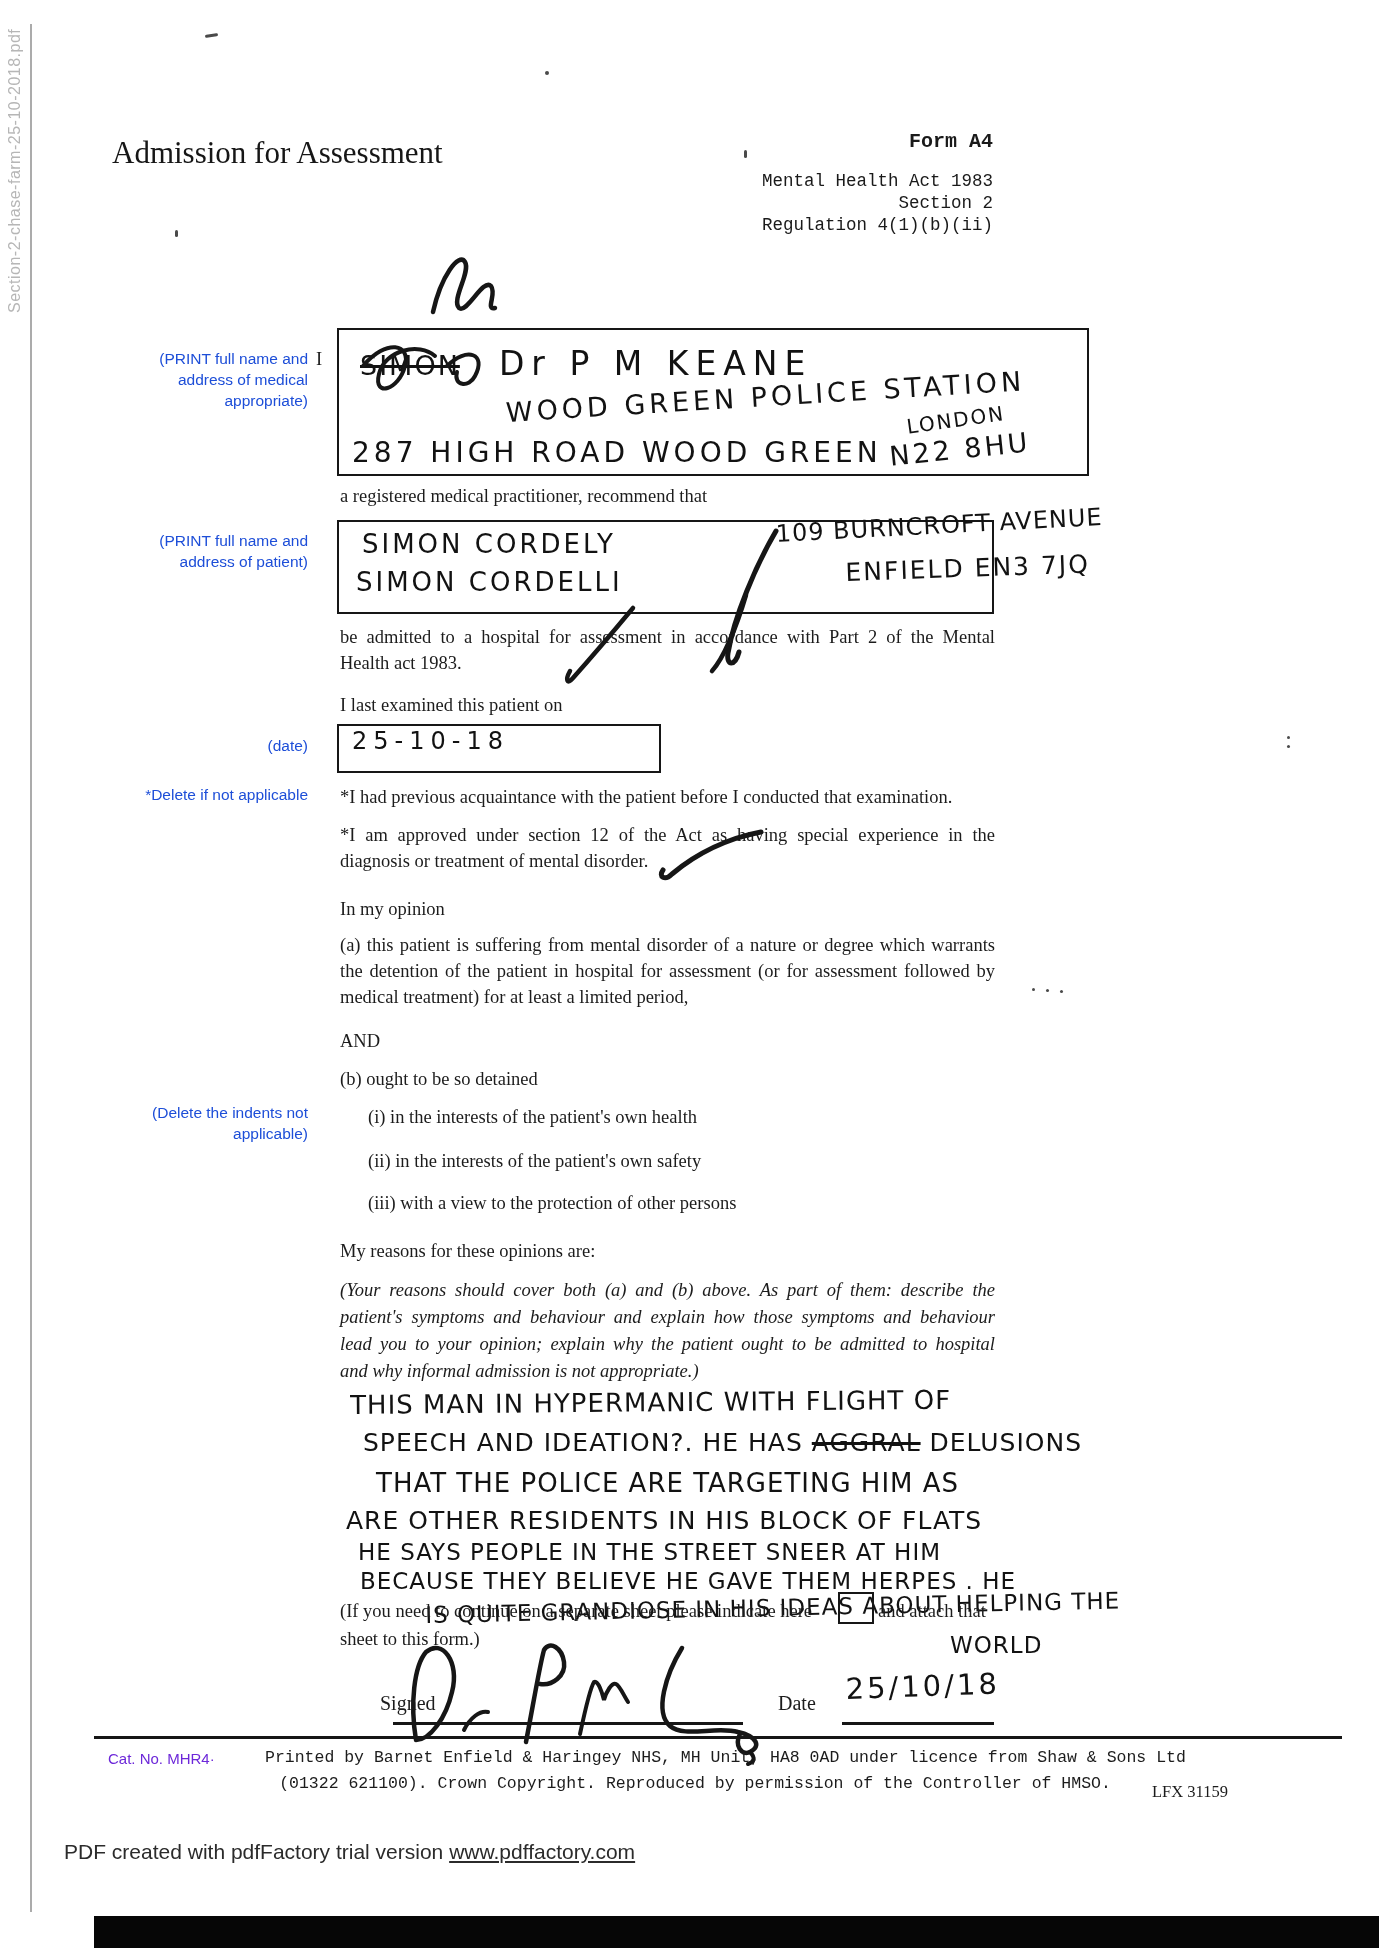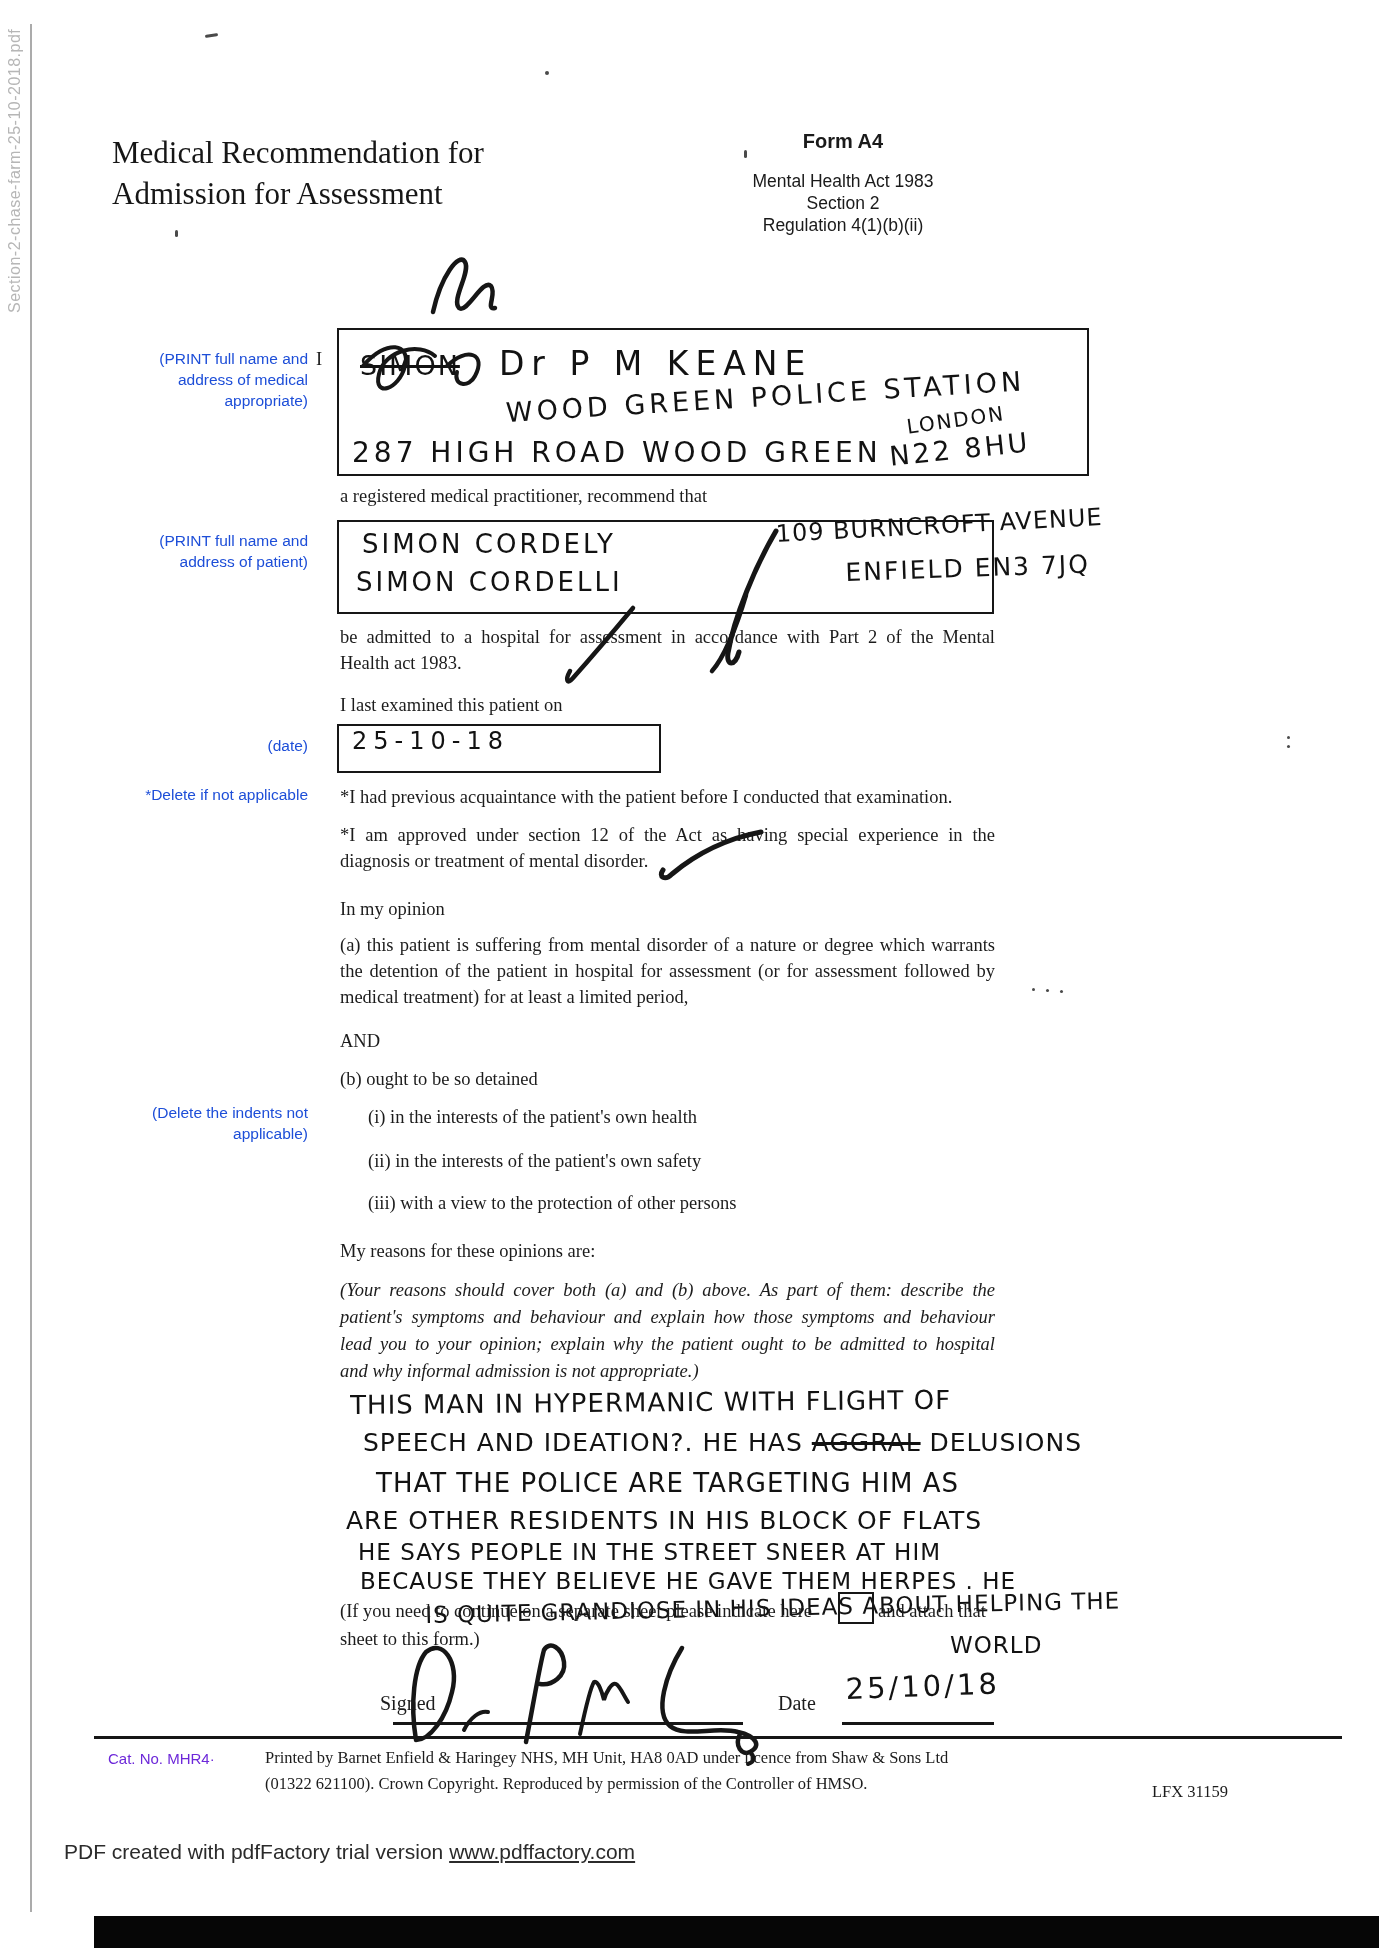--- a/index.html
+++ b/index.html
@@ -3,53 +3,52 @@
 <meta charset="utf-8">
 <style>
   html,body{margin:0;padding:0;}
   body{width:1379px;height:1950px;background:#ffffff;position:relative;overflow:hidden;}
   .abs{position:absolute;}
   .serif{font-family:"Liberation Serif",serif;font-size:18.5px;color:#1c1c1c;line-height:26px;white-space:nowrap;}
   .jline{white-space:normal;width:655px;text-align:justify;text-align-last:justify;display:block;}
   .label{font-family:"Liberation Sans",sans-serif;font-size:15.5px;color:#1d4ed8;line-height:21px;text-align:right;width:190px;white-space:normal;}
   .ital{font-style:italic;}
   .title{font-family:"Liberation Serif",serif;font-size:31px;line-height:41px;color:#161616;white-space:nowrap;}
-  .hdr-right{width:300px;text-align:center;font-family:Liberation Sans, sans-serif;color:#1a1a1a;}
+  .hdr-right{width:300px;text-align:right;font-family:Liberation Mono, monospace;color:#1a1a1a;}
   .formcode{font-size:20px;font-weight:bold;}
   .actline{font-size:17.5px;line-height:22px;}
   .hw{font-family:"DejaVu Sans",sans-serif;color:#121212;white-space:nowrap;transform-origin:left top;}
   .crossed{text-decoration:line-through;text-decoration-thickness:3px;}
   .box{border:2.5px solid #161616;background:transparent;}
   .rule{background:#161616;}
   .speck{position:absolute;background:#4a4a4a;border-radius:50%;}
   .vline{background:#ababab;}
   .sidebar-file{font-family:"Liberation Sans",sans-serif;font-size:16px;letter-spacing:.5px;color:#b6b6b6;transform:rotate(-90deg);transform-origin:0 0;white-space:nowrap;}
   .footer-sans{font-family:"Liberation Sans",sans-serif;font-size:15px;color:#6d28d9;white-space:nowrap;}
   .footer-serif{font-family:"Liberation Serif",serif;font-size:16.5px;color:#1c1c1c;line-height:26px;white-space:nowrap;}
-  .footer-center{width:860px;}
+  .footer-center{width:860px;text-align:center;font-family:Liberation Mono, monospace;}
   .pdfbanner{font-family:"Liberation Sans",sans-serif;font-size:21px;color:#2b2b2b;white-space:nowrap;}
   .pdflink{text-decoration:underline;color:#2b2b2b;}
   svg.mark{overflow:visible;}
   svg.mark path{fill:none;stroke:#161616;stroke-linecap:round;}
 </style>
 </head>
 <body>
 
 <div class="abs vline" style="left:30px;top:24px;width:2px;height:1888px;"></div>
 <div class="abs sidebar-file" style="left:6px;top:313px;">Section-2-chase-farm-25-10-2018.pdf</div>
 
 <div class="speck" style="left:205px;top:34px;width:13px;height:3px;border-radius:2px;transform:rotate(-8deg);"></div>
 <div class="speck" style="left:545px;top:71px;width:4px;height:4px;"></div>
 <div class="speck" style="left:744px;top:150px;width:3px;height:8px;border-radius:2px;"></div>
 <div class="speck" style="left:175px;top:230px;width:3px;height:7px;border-radius:2px;"></div>
 <div class="speck" style="left:1032px;top:988px;width:3px;height:3px;box-shadow:14px 1px 0 #4a4a4a,28px 2px 0 #4a4a4a;"></div>
 <div class="speck" style="left:1287px;top:736px;width:3px;height:3px;box-shadow:0 9px 0 #4a4a4a;"></div>
 
 <div class="abs title" style="left:112px;top:132px;">
-  <div>Medical Recommendation for</div>
   <div>Admission for Assessment</div>
 </div>
 <div class="abs hdr-right formcode" style="left:693px;top:130px;">Form A4</div>
 <div class="abs hdr-right" style="left:693px;top:170px;">
   <div class="actline">Mental Health Act 1983</div>
   <div class="actline">Section 2</div>
   <div class="actline">Regulation 4(1)(b)(ii)</div>
 </div>
 
 <div class="abs label" style="left:118px;top:348px;">

